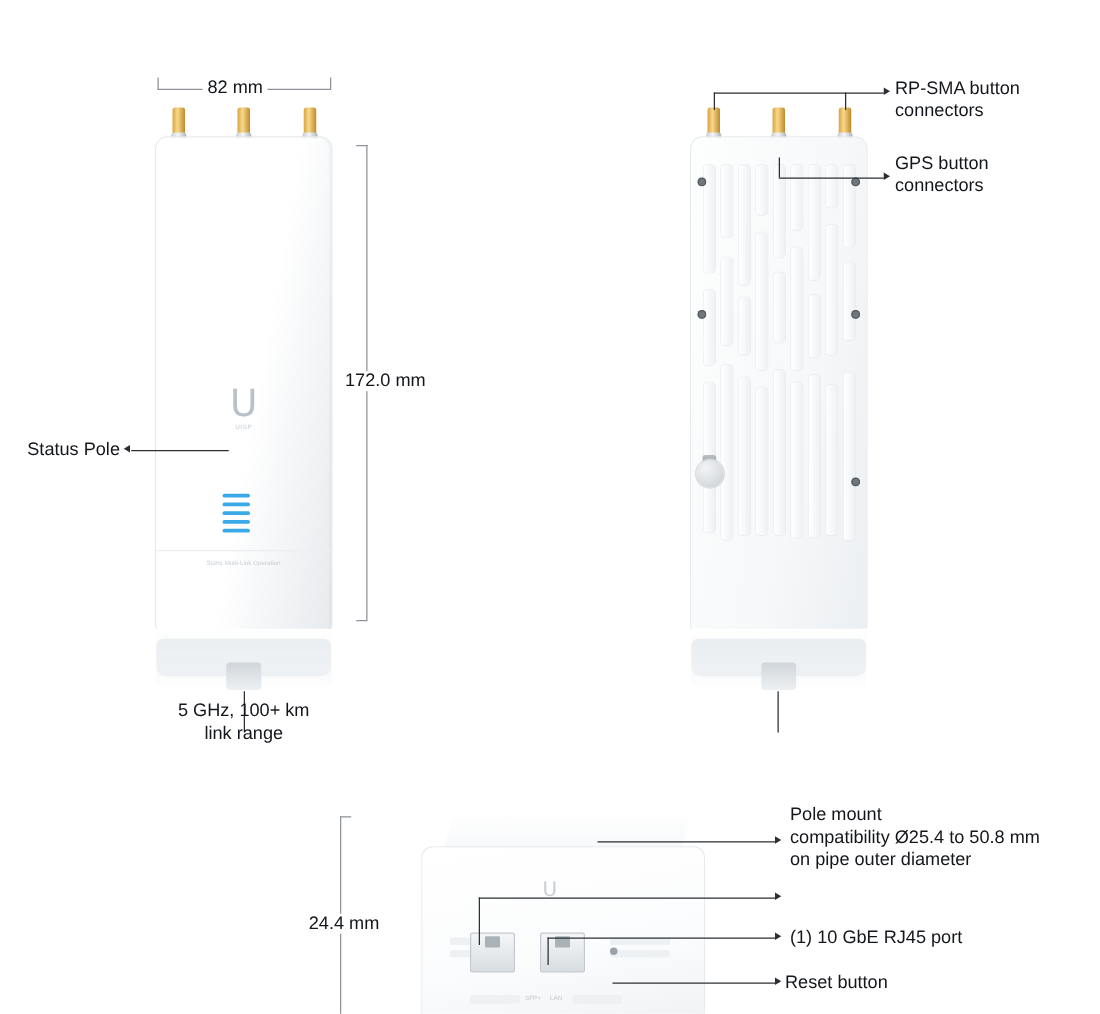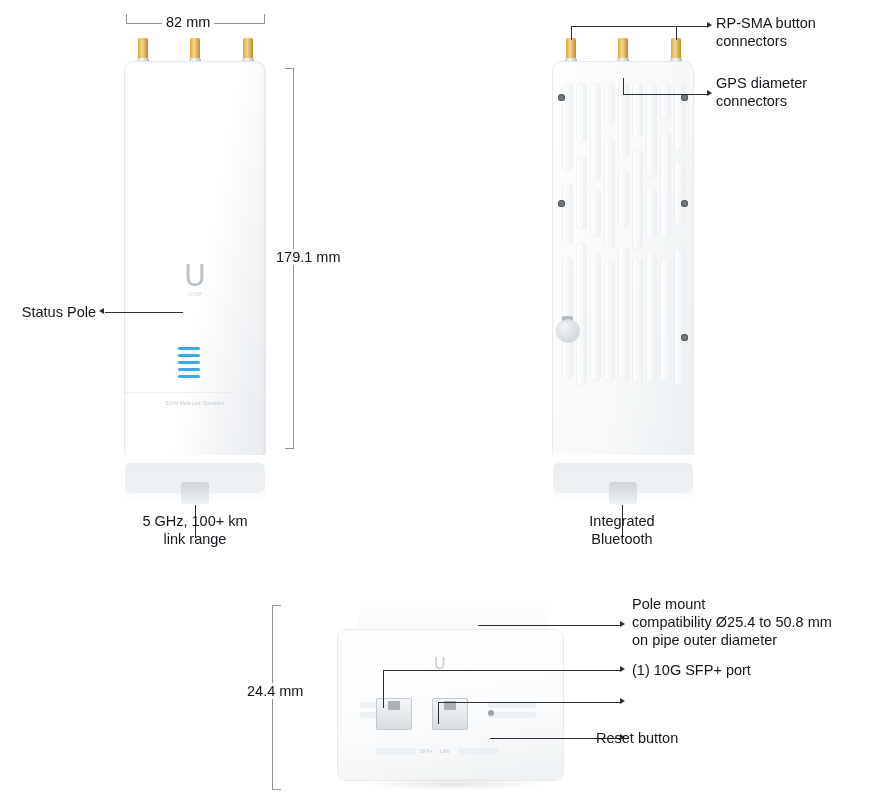--- a/index.html
+++ b/index.html
@@ -4,21 +4,21 @@
 <style>
   html,body{margin:0;padding:0;}
   body{
     width:880px;height:811px;
     background:#ffffff;
     font-family:"Liberation Sans", sans-serif;
     color:#1d2024;
     position:relative;
     overflow:hidden;
   }
-  .diagram{position:absolute;inset:0;}
+  .diagram{position:absolute;inset:0;margin-top:48px;}
   .lbl{position:absolute;font-size:14.5px;line-height:18px;color:#13161a;white-space:pre;}
   .lbl.center{text-align:center;}
   .lbl.rightalign{text-align:right;}
 
   
   .ln{position:absolute;background:#2b2f33;}
   .ln.h{height:1px;}
   .ln.v{width:1px;}
 
   
@@ -127,21 +127,21 @@
 <div class="diagram">
 
   <div class="tick v" style="left:126px;top:14px;height:10px;"></div>
   <div class="tick v" style="left:264px;top:14px;height:10px;"></div>
   <div class="dimline h" style="left:126px;top:23px;width:138px;"></div>
   <div class="dimtxt" style="left:162px;top:14px;">82 mm</div>
 
   <div class="dimline v" style="left:293px;top:68px;height:380px;"></div>
   <div class="tick h" style="left:285px;top:68px;width:9px;"></div>
   <div class="tick h" style="left:285px;top:448px;width:9px;"></div>
-  <div class="dimtxt" style="left:272px;top:249px;">179.1 mm</div>
+  <div class="dimtxt" style="left:272px;top:249px;">172.0 mm</div>
 
   <div class="ant" style="left:138px;top:38px;"></div>
   <div class="ant" style="left:190px;top:38px;"></div>
   <div class="ant" style="left:243px;top:38px;"></div>
 
   <div class="body-front">
     <div class="logo-u">U</div>
     <div class="logo-sub">UISP</div>
 
     <div class="leds">
@@ -236,26 +236,24 @@
   <div class="ln v" style="left:571px;top:26px;height:14px;"></div>
   <div class="ln v" style="left:676px;top:26px;height:14px;"></div>
   <div class="ln h" style="left:571px;top:26px;width:136px;"></div>
   <div class="arrow-r" style="left:707px;top:22px;"></div>
   <div class="lbl" style="left:716px;top:14px;width:160px;">RP-SMA button
 connectors</div>
 
   <div class="ln v" style="left:623px;top:78px;height:16px;"></div>
   <div class="ln h" style="left:623px;top:94px;width:84px;"></div>
   <div class="arrow-r" style="left:707px;top:90px;"></div>
-  <div class="lbl" style="left:716px;top:74px;width:160px;">GPS diameter
+  <div class="lbl" style="left:716px;top:74px;width:160px;">GPS button
 connectors</div>
 
   <div class="ln v" style="left:622px;top:505px;height:33px;"></div>
-  <div class="lbl center" style="left:532px;top:512px;width:180px;">Integrated
-Bluetooth</div>
 
   <div class="dimline v" style="left:272px;top:605px;height:185px;"></div>
   <div class="tick h" style="left:272px;top:605px;width:9px;"></div>
   <div class="tick h" style="left:272px;top:789px;width:9px;"></div>
   <div class="dimtxt" style="left:243px;top:683px;">24.4 mm</div>
 
   <div class="body-bottom">
     <div class="bb-top"></div>
     <div class="bb-face">
       <div class="bb-logo" style="left:96px;top:24px;">U</div>
@@ -285,23 +283,23 @@
 
   <div class="ln h" style="left:478px;top:625px;width:142px;"></div>
   <div class="arrow-r" style="left:620px;top:621px;"></div>
   <div class="lbl" style="left:632px;top:595px;width:250px;">Pole mount
 compatibility Ø25.4 to 50.8 mm
 on pipe outer diameter</div>
 
   <div class="ln v" style="left:383px;top:670px;height:38px;"></div>
   <div class="ln h" style="left:383px;top:670px;width:237px;"></div>
   <div class="arrow-r" style="left:620px;top:666px;"></div>
-  <div class="lbl" style="left:632px;top:661px;width:230px;">(1) 10G SFP+ port</div>
 
   <div class="ln v" style="left:438px;top:702px;height:22px;"></div>
   <div class="ln h" style="left:438px;top:702px;width:182px;"></div>
   <div class="arrow-r" style="left:620px;top:698px;"></div>
+  <div class="lbl" style="left:632px;top:693px;width:230px;">(1) 10 GbE RJ45 port</div>
 
   <div class="ln h" style="left:490px;top:738px;width:130px;"></div>
   <div class="arrow-r" style="left:620px;top:734px;"></div>
-  <div class="lbl" style="left:596px;top:729px;width:230px;">Reset button</div>
+  <div class="lbl" style="left:628px;top:729px;width:230px;">Reset button</div>
 
 </div>
 
 </body></html>

